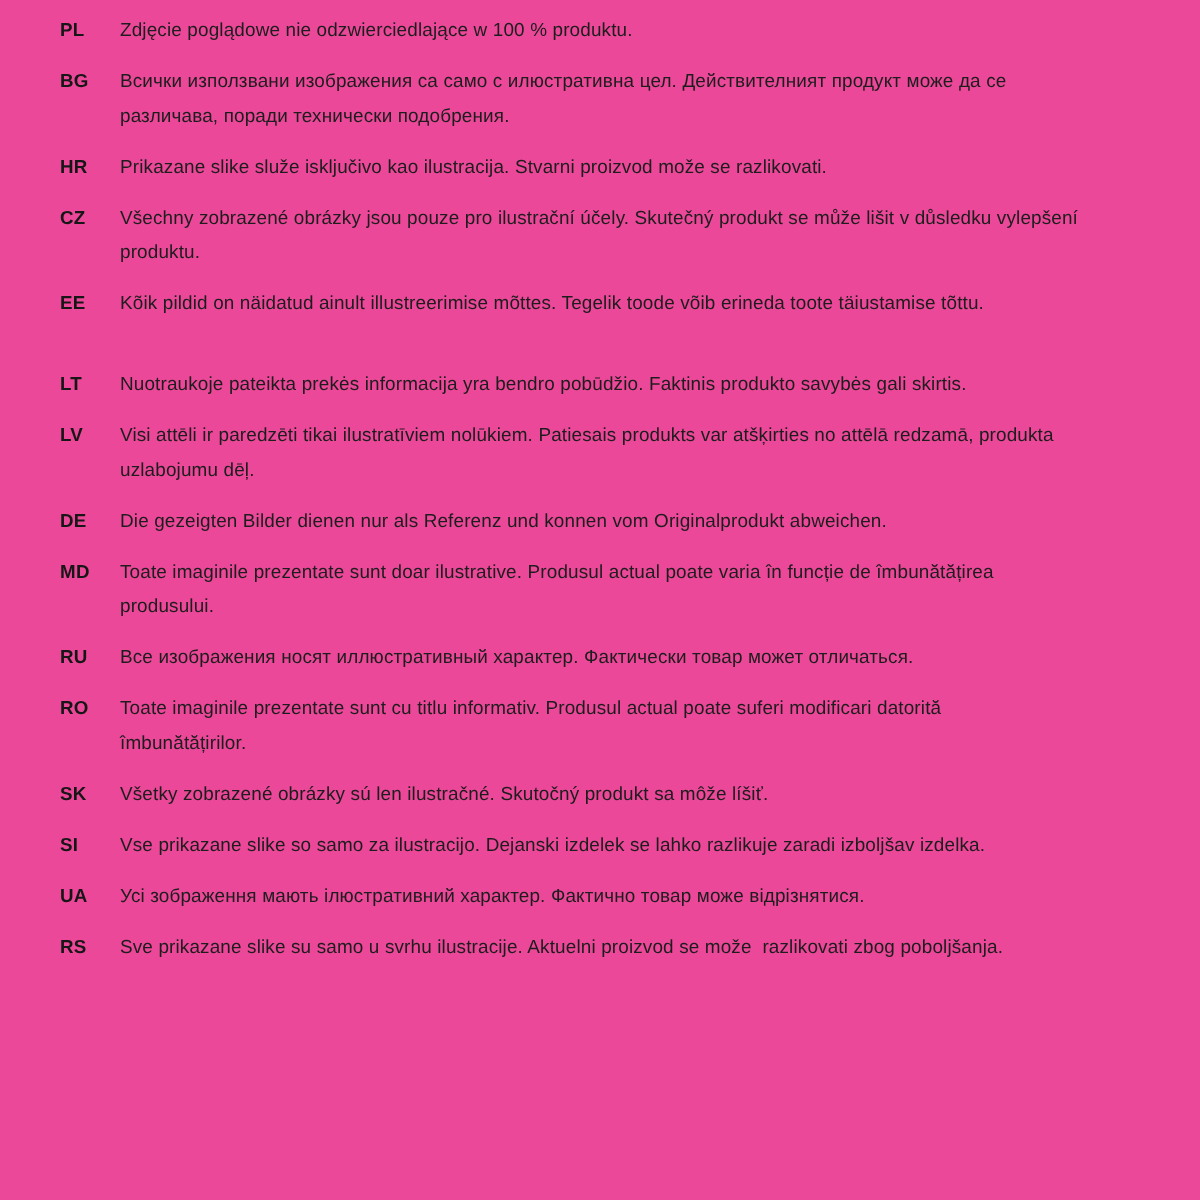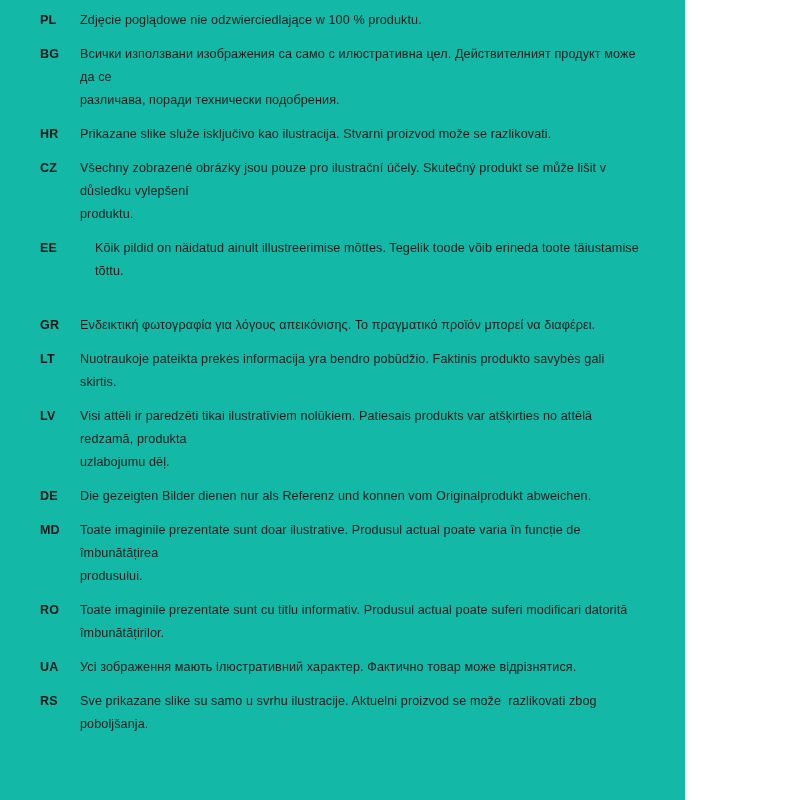--- a/index.html
+++ b/index.html
@@ -3,38 +3,37 @@
 <meta charset="utf-8">
 <style>
   * { margin: 0; padding: 0; box-sizing: border-box; }
   html, body {
     width: 800px;
     background: #ffffff;
     font-family: "Liberation Sans", "DejaVu Sans", sans-serif;
   }
   .page {
     position: relative;
-    width: 685px;
+    width: 800px;
     height: 800px;
-    background: #14b8a6;
+    background: #ec4899;
     overflow: hidden;
     padding: 9px 44px 0 40px;
   }
   .disclaimer-list {
     filter: blur(0.25px);
   }
   .row {
     display: flex;
     align-items: flex-start;
     margin-bottom: 11px;
     color: #1c1c1c;
   }
   .row.extra-gap {
     margin-bottom: 31px;
-    gap: 15px;
   }
   .code {
     flex: 0 0 40px;
     font-weight: bold;
     font-size: 12.5px;
     line-height: 23px;
     letter-spacing: 0.2px;
     color: #161616;
   }
   .text {
@@ -69,45 +68,53 @@
       <div class="row">
         <span class="code">CZ</span>
         <span class="text">Všechny zobrazené obrázky jsou pouze pro ilustrační účely. Skutečný produkt se může lišit v důsledku vylepšení
 produktu.</span>
       </div>
       <div class="row extra-gap">
         <span class="code">EE</span>
         <span class="text">Kõik pildid on näidatud ainult illustreerimise mõttes. Tegelik toode võib erineda toote täiustamise tõttu.</span>
       </div>
       <div class="row">
-        <span class="code">GR</span>
-        <span class="text">Ενδεικτική φωτογραφία για λόγους απεικόνισης. Το πραγματικό προϊόν μπορεί να διαφέρει.</span>
-      </div>
-      <div class="row">
         <span class="code">LT</span>
         <span class="text">Nuotraukoje pateikta prekės informacija yra bendro pobūdžio. Faktinis produkto savybės gali skirtis.</span>
       </div>
       <div class="row">
         <span class="code">LV</span>
         <span class="text">Visi attēli ir paredzēti tikai ilustratīviem nolūkiem. Patiesais produkts var atšķirties no attēlā redzamā, produkta
 uzlabojumu dēļ.</span>
       </div>
       <div class="row">
         <span class="code">DE</span>
         <span class="text">Die gezeigten Bilder dienen nur als Referenz und konnen vom Originalprodukt abweichen.</span>
       </div>
       <div class="row">
         <span class="code">MD</span>
         <span class="text">Toate imaginile prezentate sunt doar ilustrative. Produsul actual poate varia în funcție de îmbunătățirea
 produsului.</span>
       </div>
       <div class="row">
+        <span class="code">RU</span>
+        <span class="text">Все изображения носят иллюстративный характер. Фактически товар может отличаться.</span>
+      </div>
+      <div class="row">
         <span class="code">RO</span>
         <span class="text">Toate imaginile prezentate sunt cu titlu informativ. Produsul actual poate suferi modificari datorită
 îmbunătățirilor.</span>
+      </div>
+      <div class="row">
+        <span class="code">SK</span>
+        <span class="text">Všetky zobrazené obrázky sú len ilustračné. Skutočný produkt sa môže líšiť.</span>
+      </div>
+      <div class="row">
+        <span class="code">SI</span>
+        <span class="text">Vse prikazane slike so samo za ilustracijo. Dejanski izdelek se lahko razlikuje zaradi izboljšav izdelka.</span>
       </div>
       <div class="row">
         <span class="code">UA</span>
         <span class="text">Усі зображення мають ілюстративний характер. Фактично товар може відрізнятися.</span>
       </div>
       <div class="row">
         <span class="code">RS</span>
         <span class="text">Sve prikazane slike su samo u svrhu ilustracije. Aktuelni proizvod se može  razlikovati zbog poboljšanja.</span>
       </div>
     </div>

